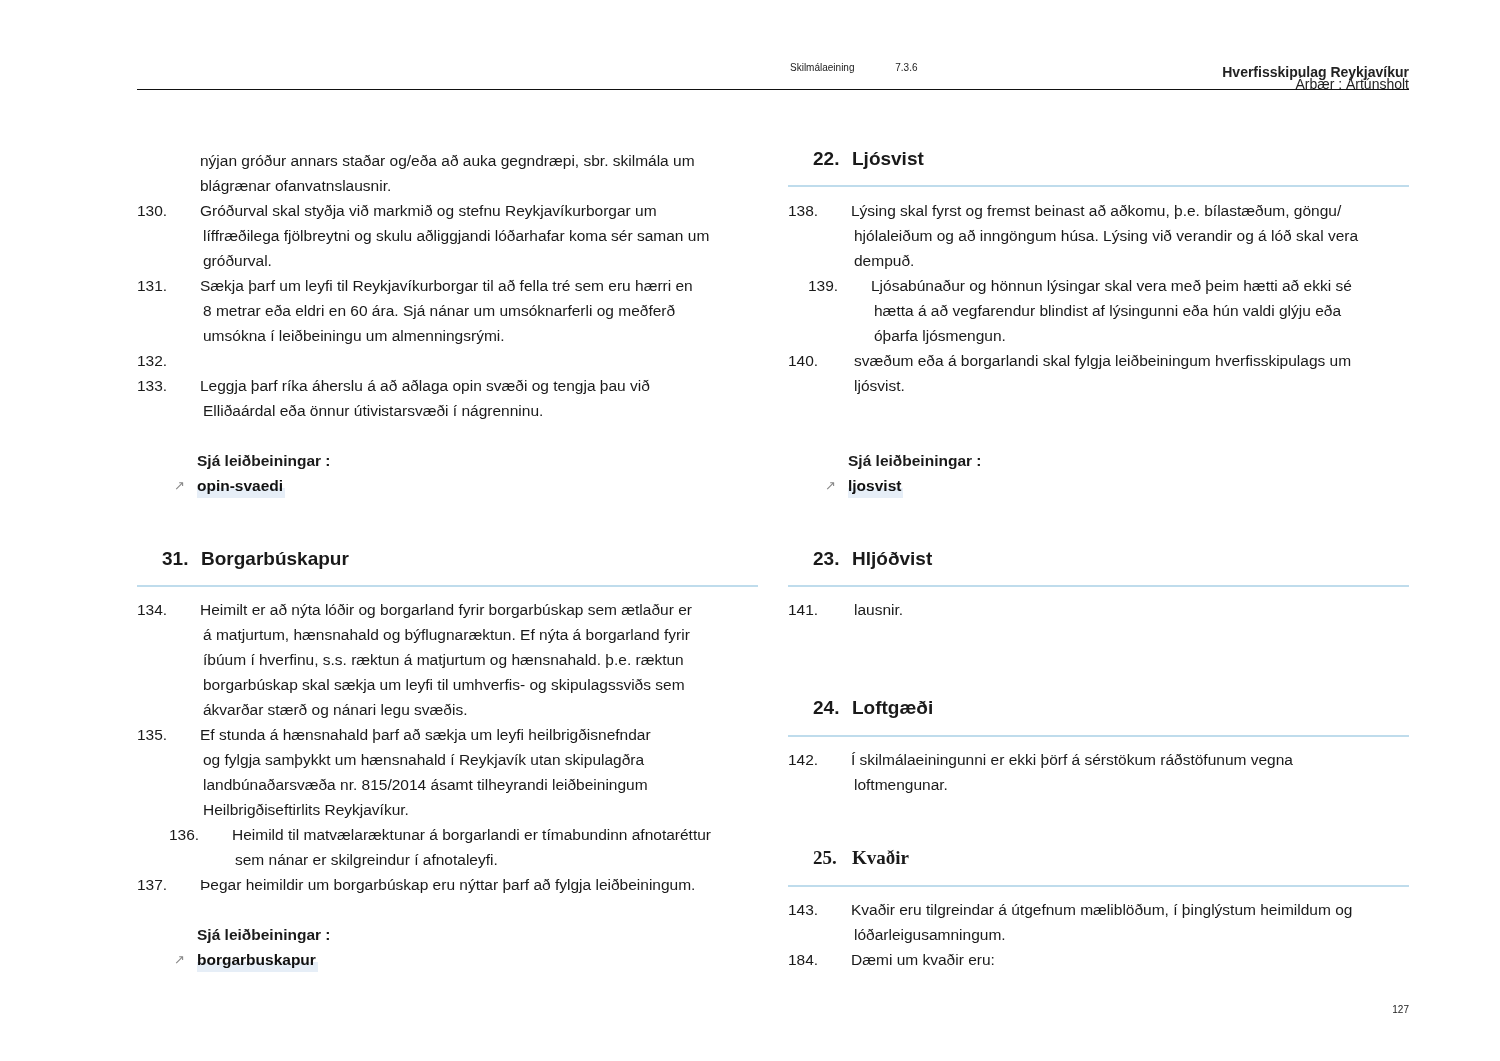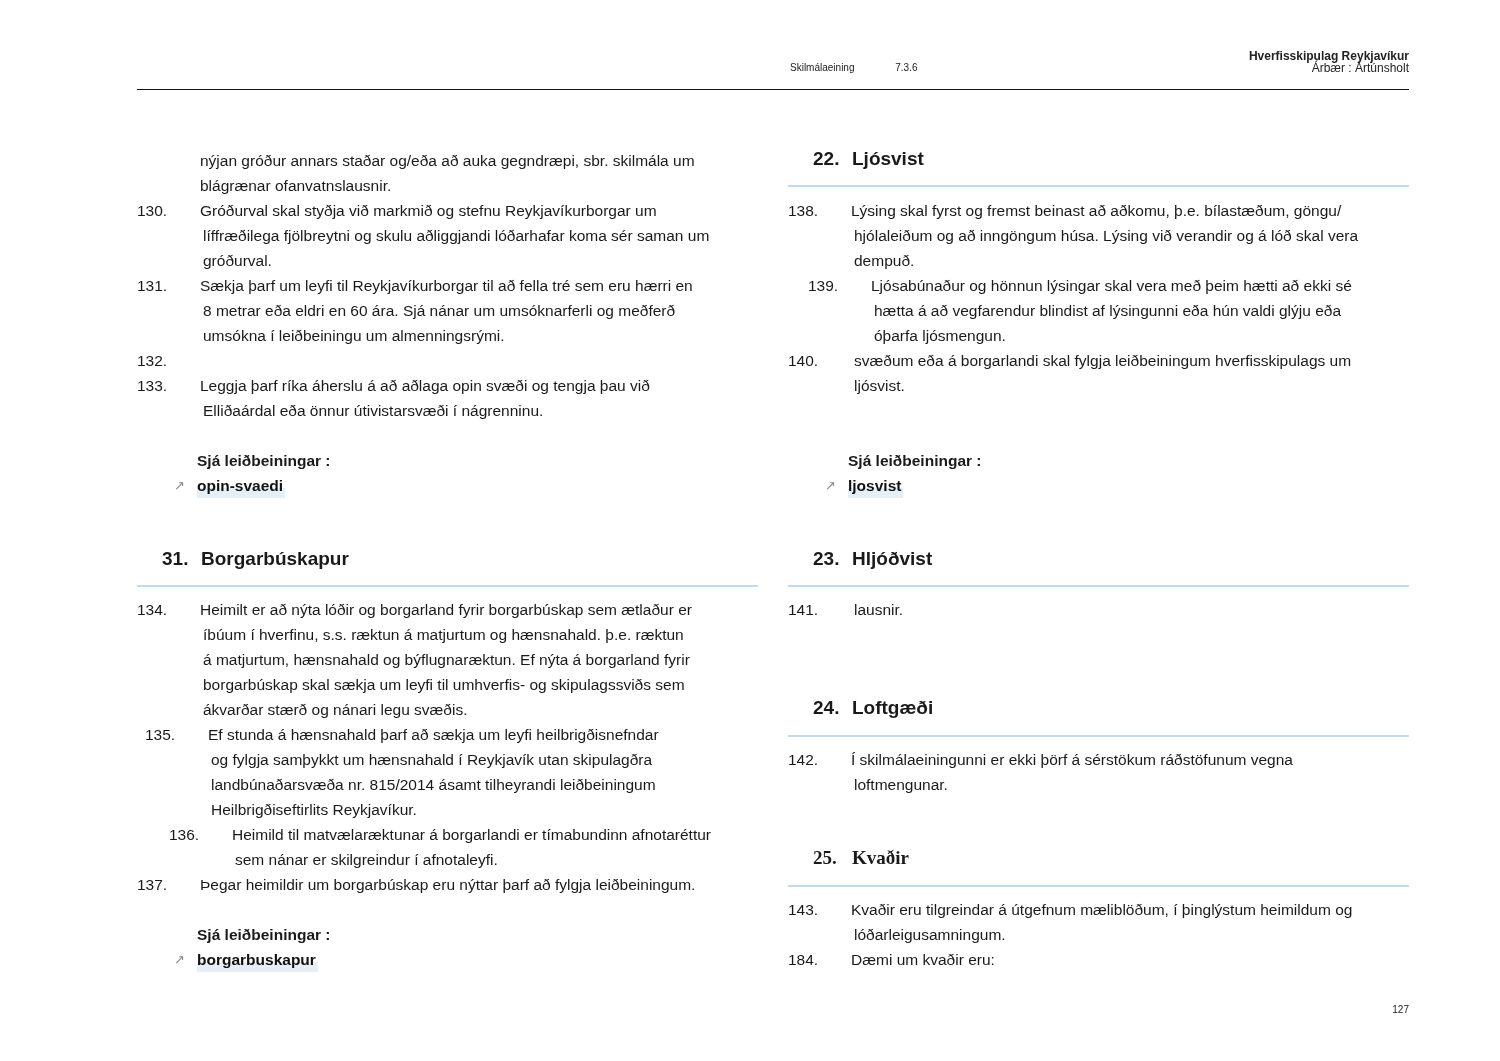--- a/index.html
+++ b/index.html
@@ -10,22 +10,22 @@
       color: #1a1a1a;
       overflow: hidden;
     }
     .header-section {
       position: absolute; left: 790px; top: 62px;
       font-size: 10px; color: #222;
     }
     .header-section span { display: inline-block; }
     .header-section .sec-num { margin-left: 38px; }
     .header-right {
-      position: absolute; right: 91px; top: 50px;
-      text-align: right; font-size: 12px; line-height: 12px; color: #222;
+      position: absolute; right: 91px; top: 66px;
+      text-align: right; font-size: 14px; line-height: 12px; color: #222;
     }
     .header-right .doc-title { font-weight: bold; }
     .header-rule {
       position: absolute; left: 137px; top: 89px; width: 1272px;
       height: 1px; background: #111;
     }
 
     .col { position: absolute; top: 0; width: 622px; }
     .col-left { left: 137px; }
     .col-right { left: 788px; }
@@ -146,27 +146,27 @@
     <span class="h-num">31.</span>
     <span class="h-title">Borgarbúskapur</span>
   </div>
   <div class="section-rule" style="top:585px;"></div>
 
   <div id="items-b">
       <div class="item" style="top: 597px;">
         <span class="num">134.</span>
         <span class="txt">
           <span class="line">Heimilt er að nýta lóðir og borgarland fyrir borgarbúskap sem ætlaður er</span>
+          <span class="line cont">á matjurtum, hænsnahald og býflugnaræktun. Ef nýta á borgarland fyrir</span>
           <span class="line cont">íbúum í hverfinu, s.s. ræktun á matjurtum og hænsnahald. þ.e. ræktun</span>
-          <span class="line cont">á matjurtum, hænsnahald og býflugnaræktun. Ef nýta á borgarland fyrir</span>
           <span class="line cont">borgarbúskap skal sækja um leyfi til umhverfis- og skipulagssviðs sem</span>
           <span class="line cont">ákvarðar stærð og nánari legu svæðis.</span>
         </span>
       </div>
-      <div class="item" style="top: 722px; margin-left: 8px;">
+      <div class="item" style="top: 722px;">
         <span class="num">135.</span>
         <span class="txt">
           <span class="line">Ef stunda á hænsnahald þarf að sækja um leyfi heilbrigðisnefndar</span>
           <span class="line cont">og fylgja samþykkt um hænsnahald í Reykjavík utan skipulagðra</span>
           <span class="line cont">landbúnaðarsvæða nr. 815/2014 ásamt tilheyrandi leiðbeiningum</span>
           <span class="line cont">Heilbrigðiseftirlits Reykjavíkur.</span>
         </span>
       </div>
       <div class="item" style="top: 822px; margin-left: 32px;">
         <span class="num">136.</span>

